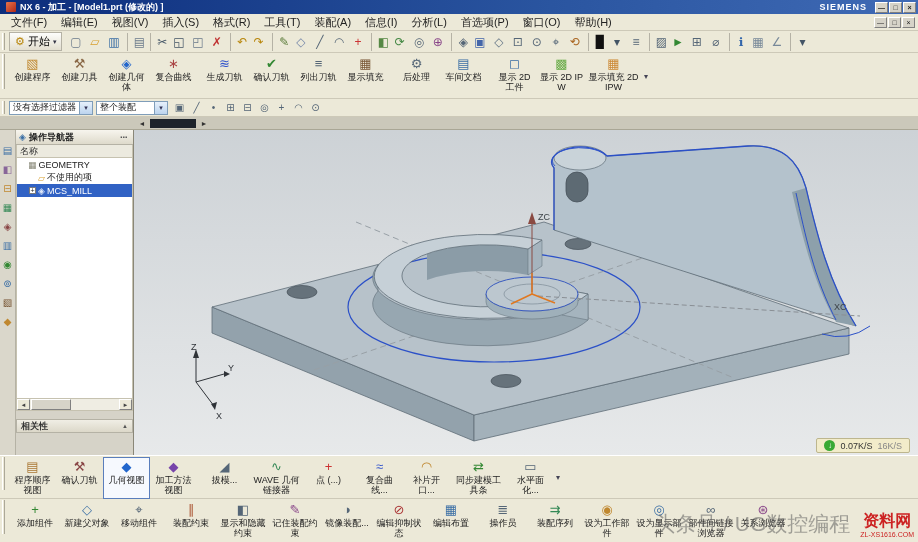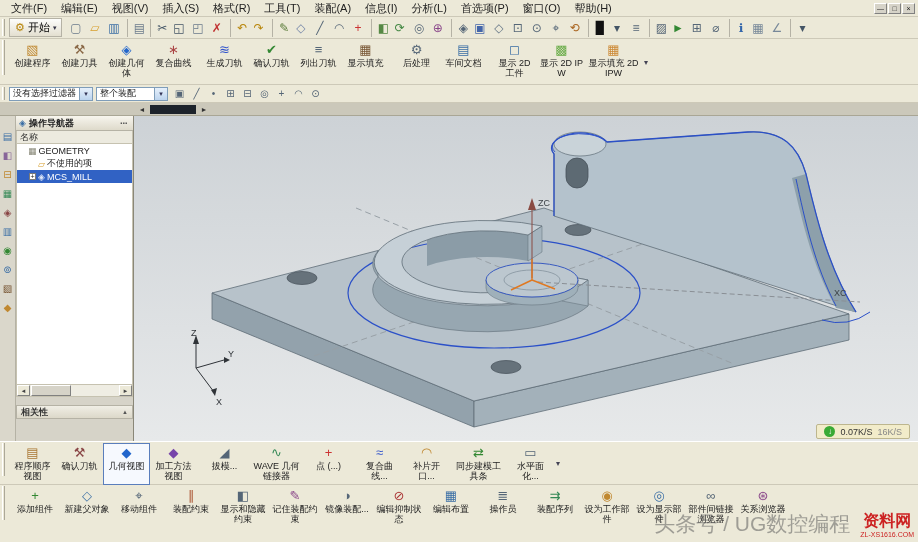--- a/index.html
+++ b/index.html
@@ -95,20 +95,31 @@
 .wm-text{font-size:21px;font-weight:normal;color:rgba(95,95,95,.55);white-space:nowrap}
 .wm-logo{display:flex;flex-direction:column;align-items:center;line-height:1}
 .wm-logo-name{font-size:16px;font-weight:bold;color:#cc2222}
 .wm-logo-sub{font-size:7px;color:#cc2222;margin-top:2px;white-space:nowrap}
 </style>
 </head>
 <body>
 
 <div class="app">
 
+  <div class="titlebar">
+    <span class="app-icon"></span>
+    <span class="title-text">NX 6 - 加工 - [Model1.prt (修改的) ]</span>
+    <span class="brand">SIEMENS</span>
+    <span class="winbtns">
+
+    <span class="wbtn">—</span>
+        <span class="wbtn">□</span>
+        <span class="wbtn">×</span>
+      </span>
+  </div>
 
   <div class="menubar">
     <div class="menu-items">
 
     <span class="menu-item">文件(F)</span>
         <span class="menu-item">编辑(E)</span>
         <span class="menu-item">视图(V)</span>
         <span class="menu-item">插入(S)</span>
         <span class="menu-item">格式(R)</span>
         <span class="menu-item">工具(T)</span>

